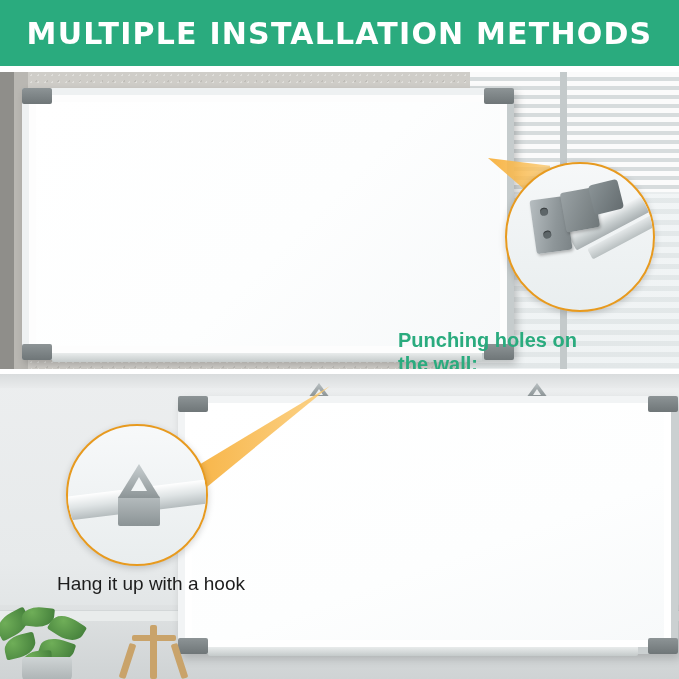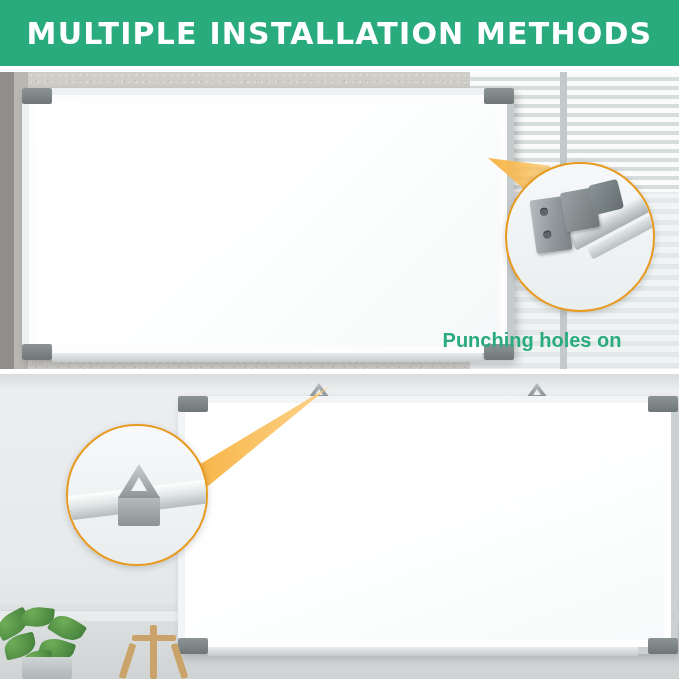--- a/index.html
+++ b/index.html
@@ -226,21 +226,21 @@
     transform: rotate(-28deg);
     border-radius: 2px;
   }
 
   
   .caption-top {
     position: absolute;
     left: 398px;
     top: 256px;
     width: 268px;
-    text-align: center;
+    text-align: left;
     line-height: 1.22;
   }
   .cap-strong {
     color: #2aab7e;
     font-weight: bold;
     font-size: 20px;
     display: block;
   }
   .cap-normal {
     color: #1d1d1d;
@@ -423,20 +423,21 @@
     <div class="callout callout-top">
       <div class="hw-rail"></div>
       <div class="hw-rail2"></div>
       <div class="hw-plate"></div>
       <div class="hw-block"></div>
       <div class="hw-clip"></div>
     </div>
 
     <div class="caption-top">
       <span class="cap-strong">Punching holes on</span>
+      <span class="cap-strong">the wall:</span>
 
     </div>
   </div>
 
   <div class="panel panel-bottom">
     <div class="room-bg"></div>
     <div class="room-wall-line"></div>
     <div class="floor"></div>
     <div class="baseboard"></div>
 
@@ -472,15 +473,16 @@
   </div>
 
   <div class="cone cone-bottom"></div>
   <div class="callout callout-bottom">
     <div class="cb-rail"></div>
     <div class="cb-hook-base"></div>
     <div class="cb-hook"></div>
   </div>
 
   <div class="caption-bottom">
+    <span class="cap-normal">Hang it up with a hook</span>
   </div>
 
 </div>
 
 </body></html>

